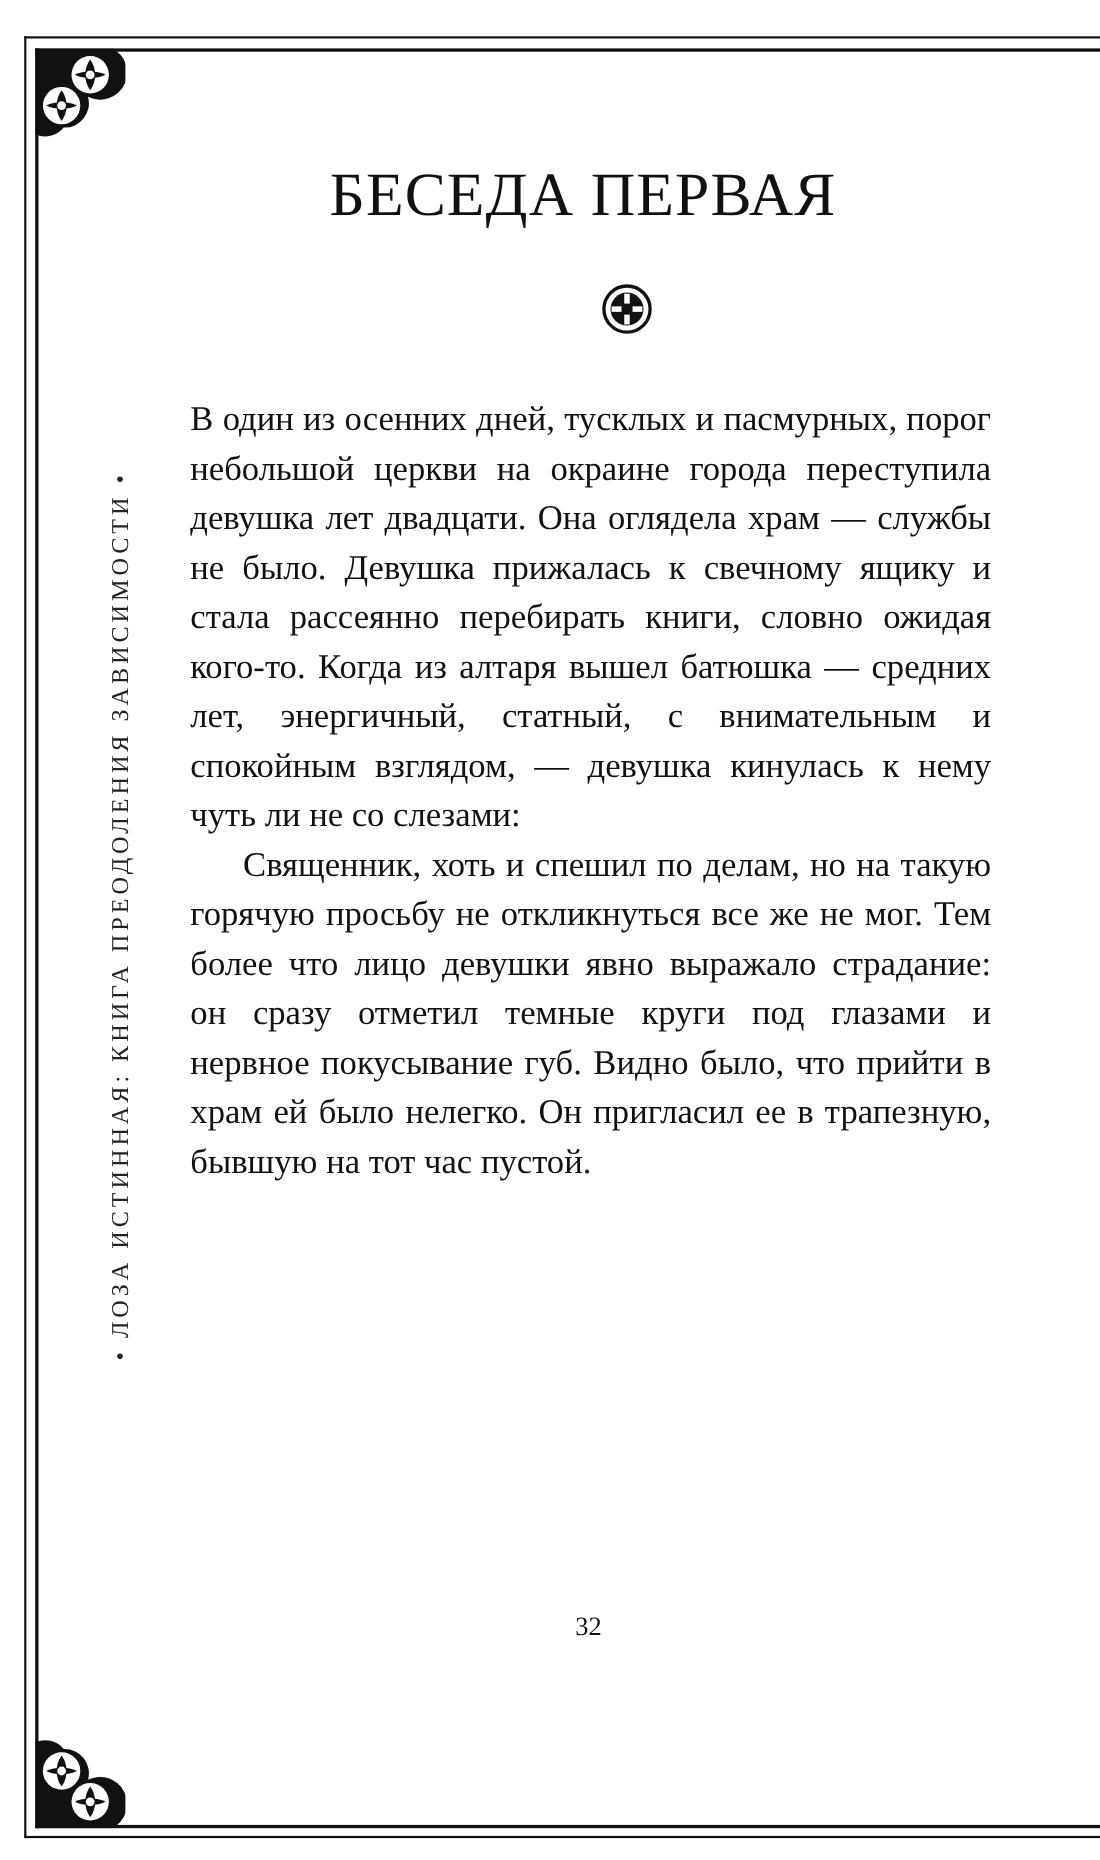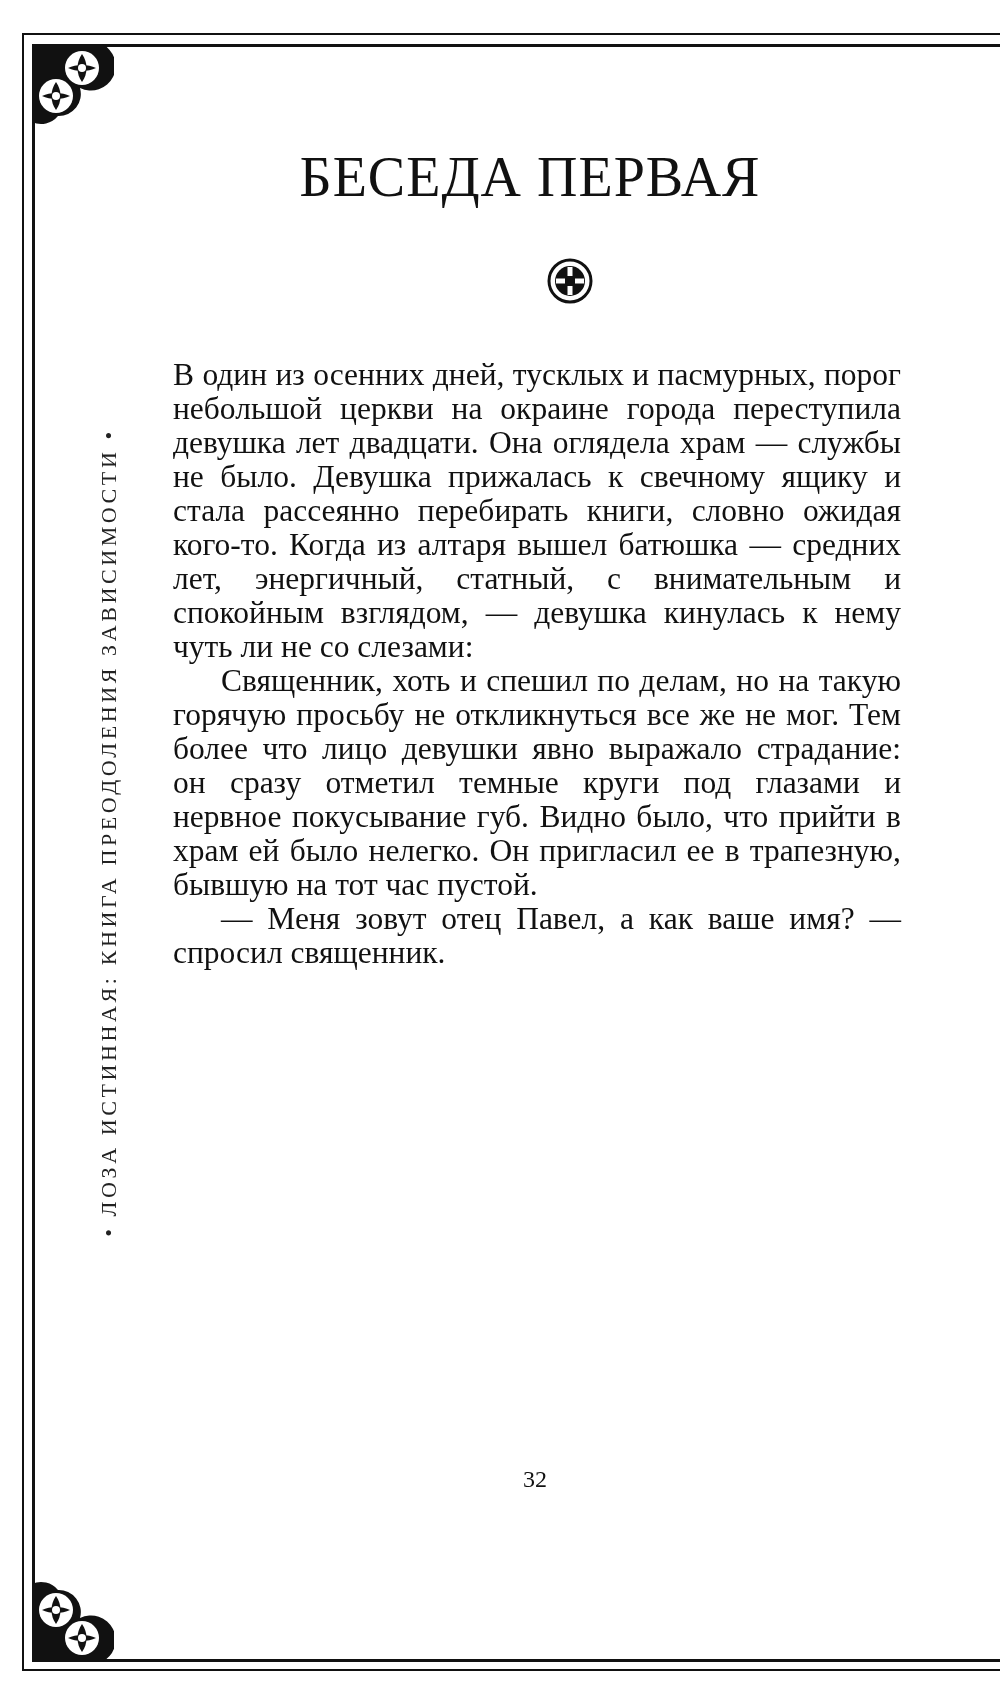--- a/index.html
+++ b/index.html
@@ -5,21 +5,21 @@
   html, body { margin: 0; padding: 0; background: #ffffff; }
   body { width: 1000px; height: 1691px; position: relative; overflow: hidden; font-family: "Liberation Serif", "DejaVu Serif", serif; color: #111; }
   .frame-outer { position: absolute; left: 22px; top: 33px; width: 1000px; height: 1638px; border-left: 2px solid #111; border-top: 2px solid #111; border-bottom: 2px solid #111; box-sizing: border-box; }
   .frame-inner { position: absolute; left: 32px; top: 44px; width: 1000px; height: 1618px; border-left: 3px solid #111; border-top: 3px solid #111; border-bottom: 3px solid #111; box-sizing: border-box; }
   .corner { position: absolute; width: 82px; height: 82px; }
   .corner.tl { left: 32px; top: 44px; }
   .corner.bl { left: 32px; top: 1580px; transform: scaleY(-1); }
   .running-head { position: absolute; left: 96px; top: 1285px; transform-origin: 0 0; transform: rotate(-90deg); white-space: nowrap; font-size: 22px; letter-spacing: 3.6px; color: #222; width: 905px; text-align: center; }
   .title { position: absolute; left: 0; width: 1060px; top: 145px; text-align: center; font-size: 56px; letter-spacing: 1px; font-family: "Liberation Serif", serif; }
   .ornament { position: absolute; left: 546px; top: 257px; width: 48px; height: 48px; }
-  .body-text { position: absolute; left: 173px; top: 358px; width: 728px; font-size: 31.5px; line-height: 34px; text-align: justify; font-family: "Liberation Serif", serif; }
+  .body-text { position: absolute; left: 173px; top: 358px; width: 728px; font-size: 31.5px; line-height: 45px; text-align: justify; font-family: "Liberation Serif", serif; }
   .body-text p { margin: 0; text-indent: 48px; }
   .body-text p.first { text-indent: 0; }
   .page-number { position: absolute; left: 0; width: 1070px; top: 1466px; text-align: center; font-size: 24px; }
 </style>
 </head>
 <body>
 
 <div class="frame-outer"></div>
 <div class="frame-inner"></div>
 
@@ -55,16 +55,15 @@
   <circle cx="24" cy="24" r="21" fill="none" stroke="#111" stroke-width="3"></circle>
   <circle cx="24" cy="24" r="15" fill="#111"></circle>
   <rect x="21.5" y="10" width="5" height="28" fill="#fff"></rect>
   <rect x="10" y="21.5" width="28" height="5" fill="#fff"></rect>
   <rect x="19" y="19" width="10" height="10" fill="#111"></rect>
 </svg>
 
 <div class="body-text">
   <p class="first">В один из осенних дней, тусклых и пасмурных, порог небольшой церкви на окраине города переступила девушка лет двадцати. Она оглядела храм — службы не было. Девушка прижалась к свечному ящику и стала рассеянно перебирать книги, словно ожидая кого-то. Когда из алтаря вышел батюшка — средних лет, энергичный, статный, с внимательным и спокойным взглядом, — девушка кинулась к нему чуть ли не со слезами:</p>
   <p>Священник, хоть и спешил по делам, но на такую горячую просьбу не откликнуться все же не мог. Тем более что лицо девушки явно выражало страдание: он сразу отметил темные круги под глазами и нервное покусывание губ. Видно было, что прийти в храм ей было нелегко. Он пригласил ее в трапезную, бывшую на тот час пустой.</p>
-  <p>— Меня зовут отец Павел, а как ваше имя? — спросил священник.</p>
 </div>
 
 <div class="page-number">32</div>
 
 </body></html>

